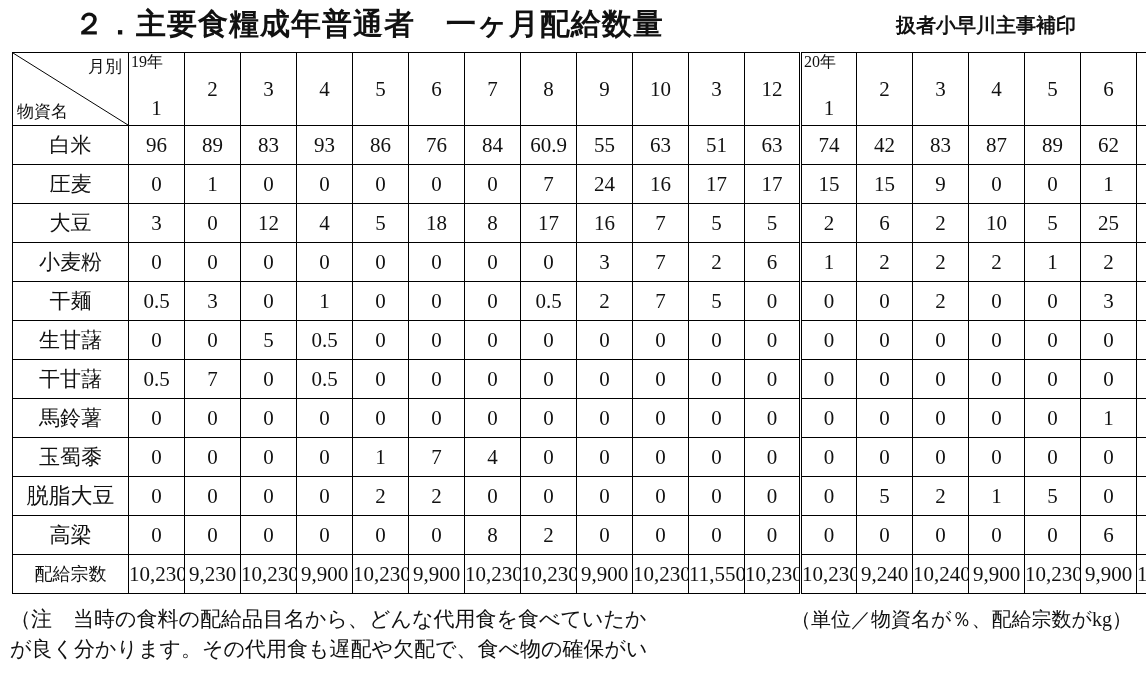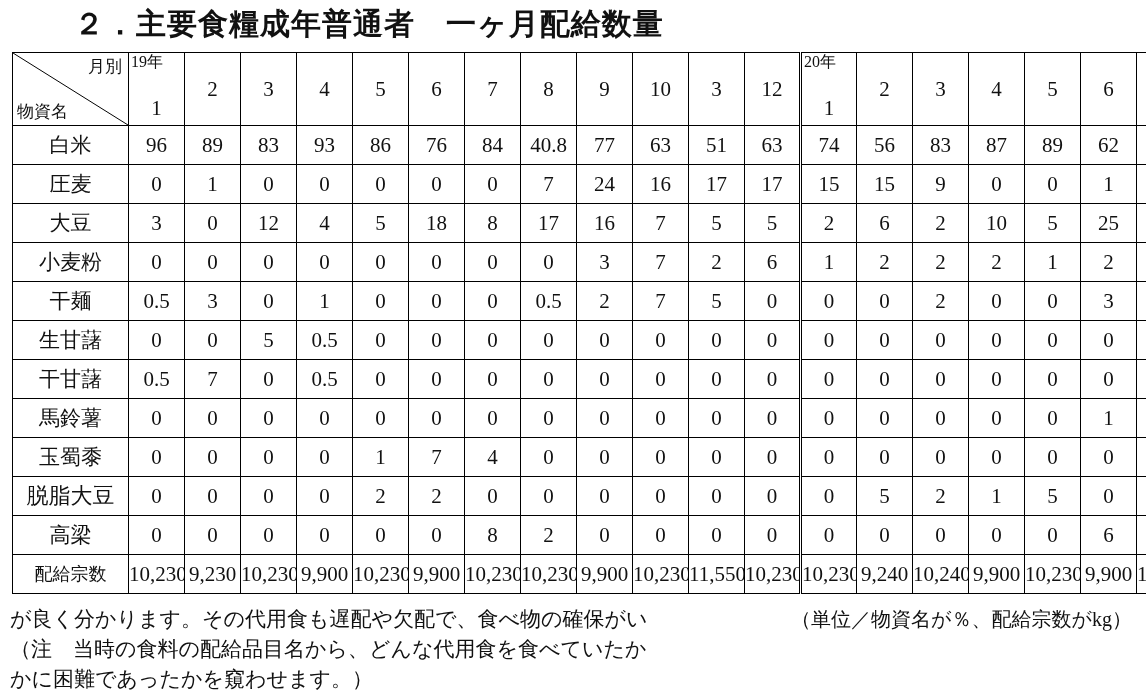--- a/index.html
+++ b/index.html
@@ -169,20 +169,21 @@
     white-space: nowrap;
   }
 </style>
 </head>
 <body>
 
 <div class="page">
 
   <div class="title-row">
     <div class="main-title">２．主要食糧成年普通者　一ヶ月配給数量</div>
+    <div class="stamp-note">扱者小早川主事補印</div>
   </div>
 
   <div class="table-wrap">
     <table class="ration">
       <colgroup>
         <col class="c-name">
         <col class="c-mon">
           <col class="c-mon">
           <col class="c-mon">
           <col class="c-mon">
@@ -243,27 +244,27 @@
 
         <tr>
           <td class="name-cell">白米</td>
           <td>96</td>
           <td>89</td>
           <td>83</td>
           <td>93</td>
           <td>86</td>
           <td>76</td>
           <td>84</td>
-          <td>40.8</td>
-          <td>77</td>
+          <td>60.9</td>
+          <td>55</td>
           <td>63</td>
           <td>51</td>
           <td>63</td>
           <td class="sep-left">74</td>
-          <td>56</td>
+          <td>42</td>
           <td>83</td>
           <td>87</td>
           <td>89</td>
           <td>62</td>
           <td>49</td>
 
         </tr>
 
         <tr>
           <td class="name-cell">圧麦</td>
@@ -527,19 +528,18 @@
           <td>9,900</td>
           <td>10,230</td>
 
         </tr>
 
       </tbody>
     </table>
   </div>
 
   <div class="footer">
+    <div class="note-line">（注　当時の食料の配給品目名から、どんな代用食を食べていたか</div>
     <div class="note-line">が良く分かります。その代用食も遅配や欠配で、食べ物の確保がい</div>
-    <div class="note-line">（注　当時の食料の配給品目名から、どんな代用食を食べていたか</div>
-    <div class="note-line">かに困難であったかを窺わせます。）</div>
     <div class="unit">（単位／物資名が％、配給宗数がkg）</div>
   </div>
 
 </div>
 
 </body></html>

